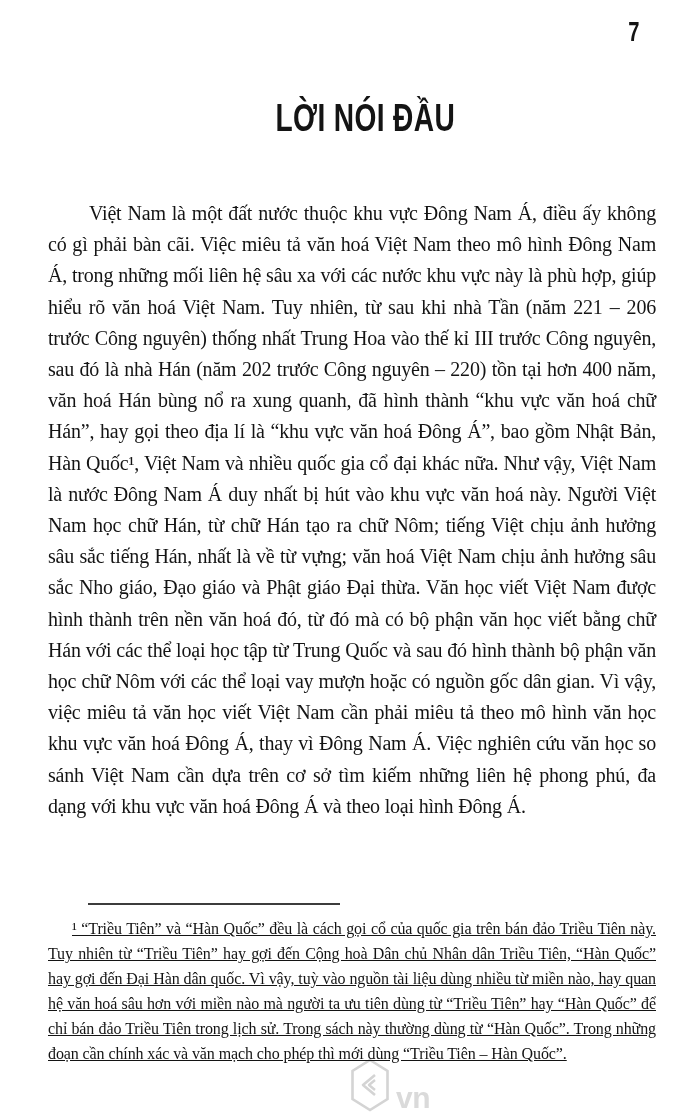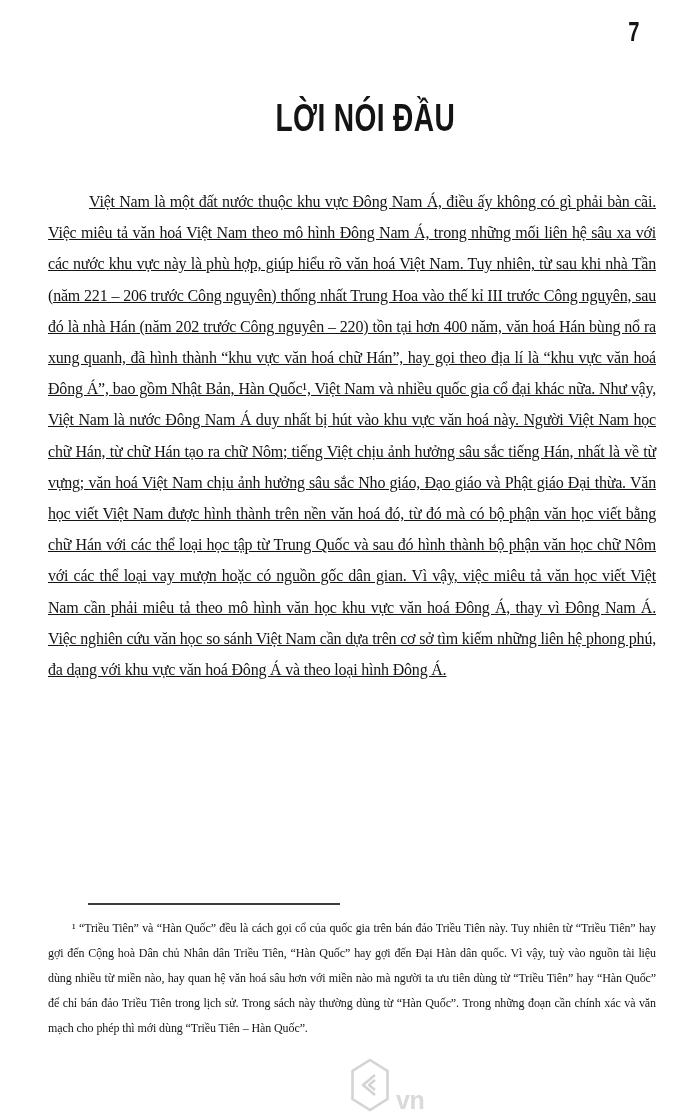--- a/index.html
+++ b/index.html
@@ -34,51 +34,51 @@
     font-family: "Liberation Sans", sans-serif;
     font-weight: 700;
     font-size: 38px;
     white-space: nowrap;
     transform: scaleX(0.74);
     transform-origin: center;
     letter-spacing: 0.5px;
   }
   .body-text {
     position: absolute;
-    top: 186px;
+    top: 198px;
     left: 48px;
     width: 608px;
-    font-size: 16px;
+    font-size: 20px;
     line-height: 31.2px;
     text-align: justify;
     text-indent: 41px;
     letter-spacing: -0.2px;
     z-index: 2;
-    text-decoration: underline;
   }
   .footnote-rule {
     position: absolute;
     top: 903px;
     left: 88px;
     width: 252px;
     height: 2px;
     background: #3c3c3c;
     z-index: 2;
   }
   .footnote {
     position: absolute;
     top: 916px;
     left: 48px;
     width: 608px;
-    font-size: 12px;
+    font-size: 16px;
     line-height: 25px;
     text-align: justify;
     text-indent: 24px;
     letter-spacing: -0.1px;
     z-index: 2;
+    text-decoration: underline;
   }
   .watermark {
     position: absolute;
     left: 350px;
     bottom: 3px;
     display: flex;
     align-items: flex-end;
     z-index: 1;
     user-select: none;
   }
@@ -88,21 +88,21 @@
     font-weight: 700;
     font-size: 47px;
     line-height: 0.98;
     letter-spacing: -1.5px;
     color: transparent;
     -webkit-text-stroke: 1.7px #d4d4d4;
   }
   .wm-vn {
     font-family: "Liberation Sans", sans-serif;
     font-weight: 700;
-    font-size: 25px;
+    font-size: 30px;
     line-height: 1;
     color: #dadada;
     margin-left: 3px;
     margin-bottom: 4px;
     letter-spacing: -0.5px;
   }
 </style>
 </head>
 <body>
 

